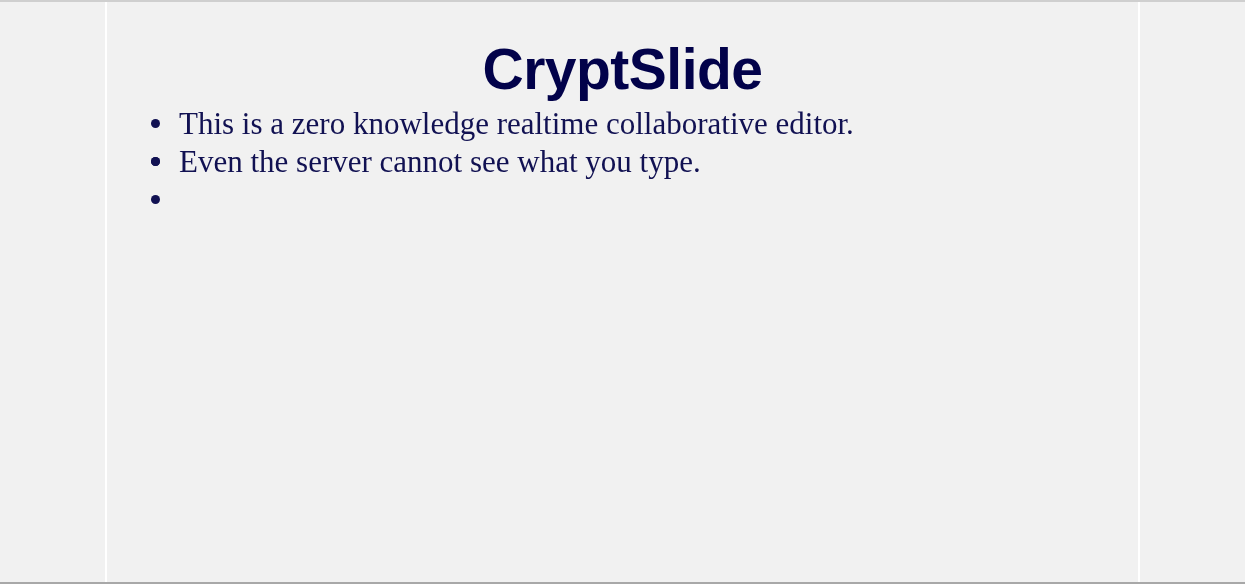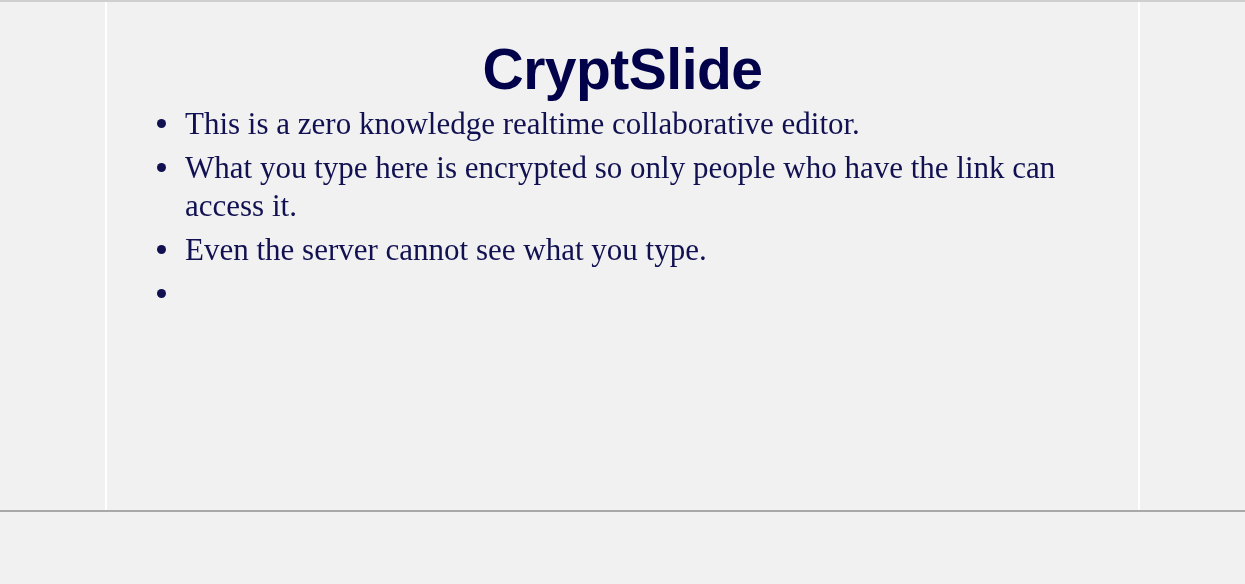--- a/index.html
+++ b/index.html
@@ -11,21 +11,21 @@
     height: 584px;
     background: #f1f1f1;
     font-family: "Liberation Serif", "DejaVu Serif", serif;
     overflow: hidden;
   }
 
   
   .app-viewport {
     position: relative;
     width: 1245px;
-    height: 512px;
+    height: 584px;
     background: #86efac;
     box-sizing: border-box;
     border-top: 2px solid #cfcfcf;
     border-bottom: 2px solid #a8a8a8;
   }
 
   
   .gutter {
     position: absolute;
     top: 0;
@@ -69,21 +69,21 @@
   }
 
   .bullet-item {
     position: relative;
     color: #111152;
     font-family: "Liberation Serif", "DejaVu Serif", serif;
     font-size: 31px;
     line-height: 38px;
     padding-left: 72px;
     padding-right: 42px;
-    margin: 6px;
+    margin: 0;
   }
 
   .bullet-marker {
     position: absolute;
     left: 44px;
     top: 14px;
     width: 9px;
     height: 9px;
     border-radius: 50%;
     background: #111152;
@@ -107,21 +107,20 @@
 
     <ul class="slide-bullets">
 
       <li class="bullet-item">
         <span class="bullet-marker"></span>
         <span class="bullet-text">This is a zero knowledge realtime collaborative editor.</span>
       </li>
 
       <li class="bullet-item">
         <span class="bullet-marker"></span>
-        <span class="bullet-text">What you type here is encrypted so only people who have the link can access it.</span>
       </li>
 
       <li class="bullet-item">
         <span class="bullet-marker"></span>
         <span class="bullet-text">Even the server cannot see what you type.</span>
       </li>
 
       <li class="bullet-item">
         <span class="bullet-marker"></span>
       </li>

